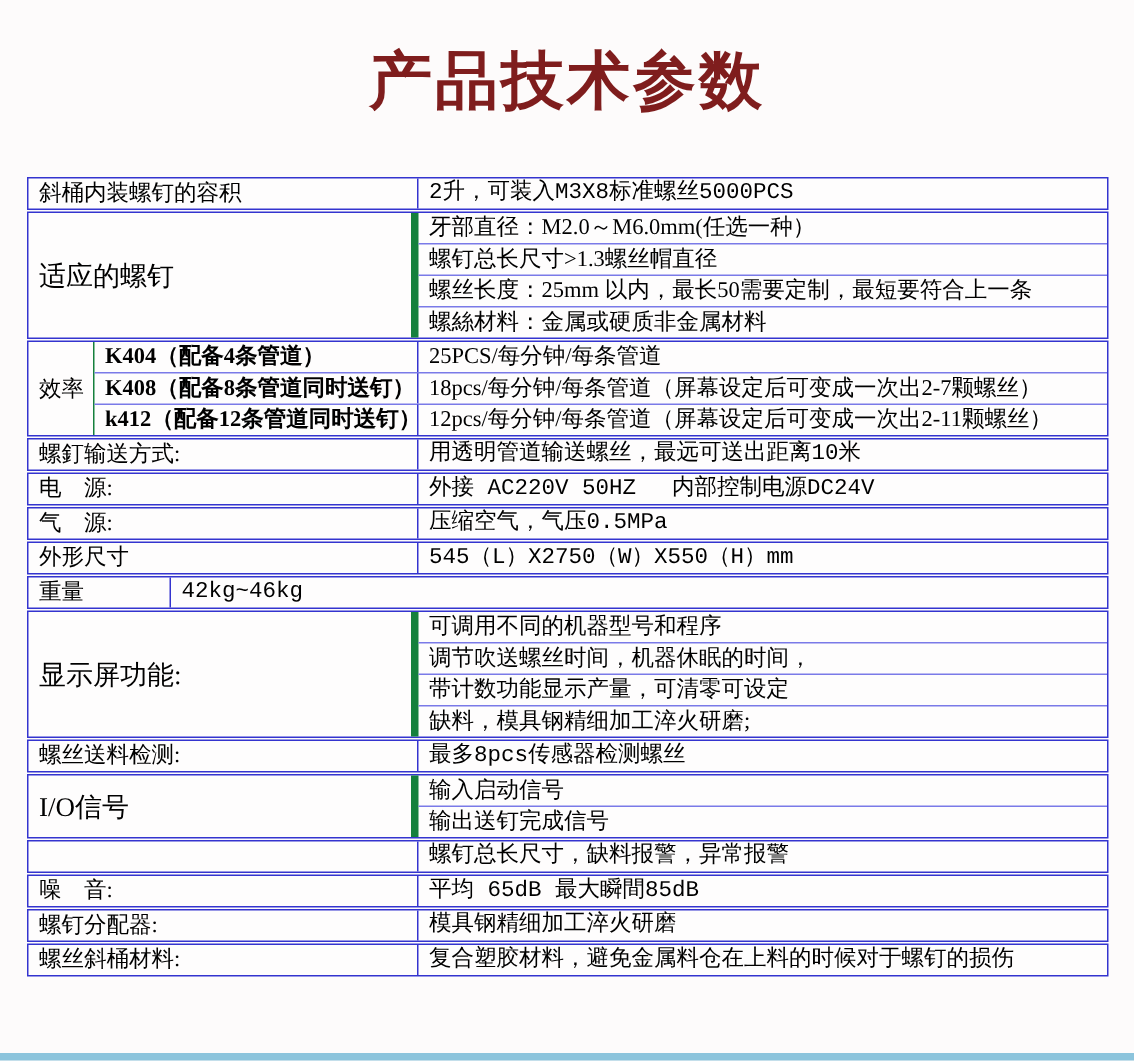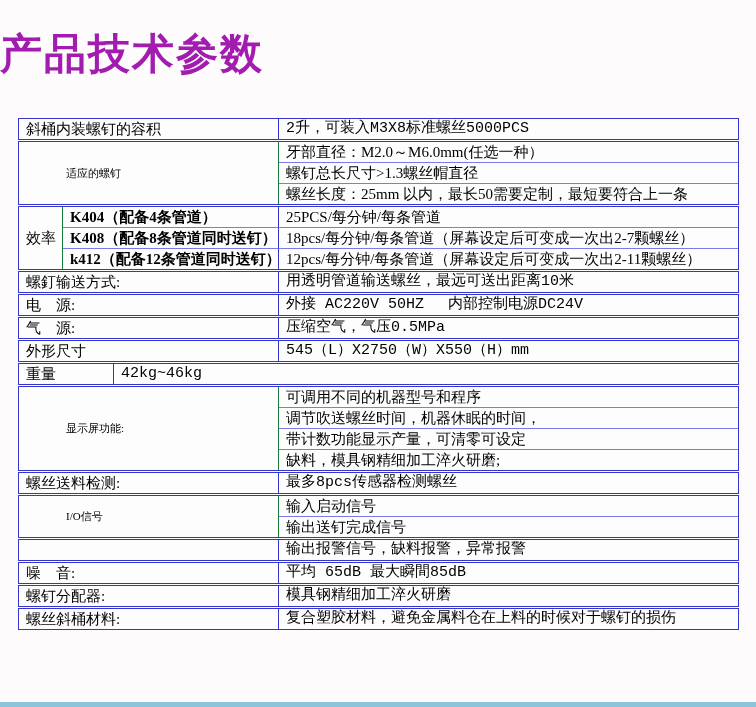--- a/index.html
+++ b/index.html
@@ -7,25 +7,26 @@
   body {
     position: relative;
     background: #fdfbfb;
     overflow: hidden;
     font-family: "Liberation Serif", "DejaVu Serif", serif;
     color: #000;
   }
   .title {
     position: absolute;
     top: 26px; left: 0; width: 100%;
+    text-align: center;
     font-family: "Liberation Sans", "DejaVu Sans", sans-serif;
     font-weight: bold;
     font-size: 42px;
     letter-spacing: 2px;
-    color: #a21caf;
+    color: #7f1d1d;
   }
   .spec {
     position: absolute;
     left: 18px; top: 118px; width: 721px;
   }
   .grp {
     border: 1px solid #3434cf;
     margin-bottom: 1px;
     background: #fefdfd;
   }
@@ -42,22 +43,22 @@
   .row .lbl { width: 260px; border-right: 1px solid #3434cf; }
   .row .val { flex: 1; font-family: Liberation Mono, monospace; }
   
   .row .lbl-sm { width: 95px; border-right: 1px solid #3434cf; }
   .row .mdl   { width: 165px; border-right: 1px solid #3434cf; }
   
   .grid2 { display: grid; grid-template-columns: 260px 1fr; }
   .grid2 .glbl {
     grid-column: 1; grid-row: 1 / span 4;
     display: flex; align-items: center;
-    border-right: 1px solid #15803d;
-    font-size: 11px; padding-left: 7px; margin-left: 40px;
+    border-right: 5px solid #15803d;
+    font-size: 18px; padding-left: 7px;
   }
   .grid2.span2 .glbl { grid-row: 1 / span 2; }
   .grid2 .gval { grid-column: 2; }
   
   .grid3 { display: grid; grid-template-columns: 44px 216px 1fr; }
   .grid3 .glbl {
     grid-column: 1; grid-row: 1 / span 3;
     display: flex; align-items: center;
     border-right: 1px solid #15803d;
     font-size: 15px; padding-left: 7px;
@@ -84,20 +85,21 @@
       <div class="cell lbl">斜桶内装螺钉的容积</div>
       <div class="cell val">2升，可装入M3X8标准螺丝5000PCS</div>
     </div>
   </div>
 
   <div class="grp grid2">
     <div class="glbl">适应的螺钉</div>
     <div class="cell gval">牙部直径：M2.0～M6.0mm(任选一种）</div>
     <div class="cell gval bt">螺钉总长尺寸&gt;1.3螺丝帽直径</div>
     <div class="cell gval bt">螺丝长度：25mm 以内，最长50需要定制，最短要符合上一条</div>
+    <div class="cell gval bt">螺絲材料：金属或硬质非金属材料</div>
   </div>
 
   <div class="grp grid3">
     <div class="glbl">效率</div>
     <div class="cell gmdl">K404（配备4条管道）</div>
     <div class="cell gval">25PCS/每分钟/每条管道</div>
     <div class="cell gmdl bt">K408（配备8条管道同时送钉）</div>
     <div class="cell gval bt">18pcs/每分钟/每条管道（屏幕设定后可变成一次出2-7颗螺丝）</div>
     <div class="cell gmdl bt">k412（配备12条管道同时送钉）</div>
     <div class="cell gval bt">12pcs/每分钟/每条管道（屏幕设定后可变成一次出2-11颗螺丝）</div>
@@ -155,21 +157,21 @@
 
   <div class="grp grid2 span2">
     <div class="glbl">I/O信号</div>
     <div class="cell gval">输入启动信号</div>
     <div class="cell gval bt">输出送钉完成信号</div>
   </div>
 
   <div class="grp">
     <div class="row">
       <div class="cell lbl"></div>
-      <div class="cell val">输出报警信号，缺料报警，异常报警</div>
+      <div class="cell val">螺钉总长尺寸，缺料报警，异常报警</div>
     </div>
   </div>
 
   <div class="grp">
     <div class="row">
       <div class="cell lbl">噪　音:</div>
       <div class="cell val">平均 65dB 最大瞬間85dB</div>
     </div>
   </div>
 

